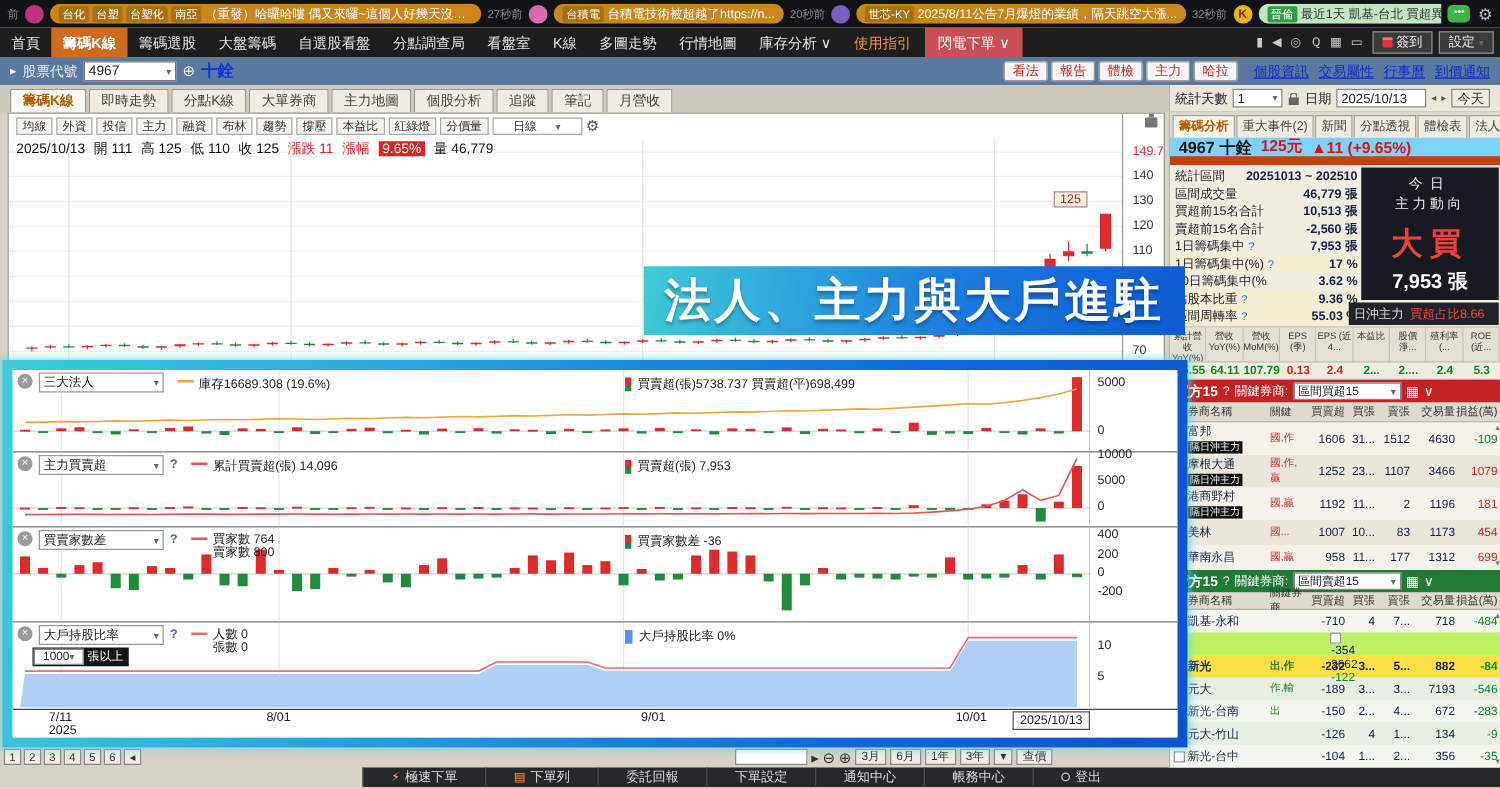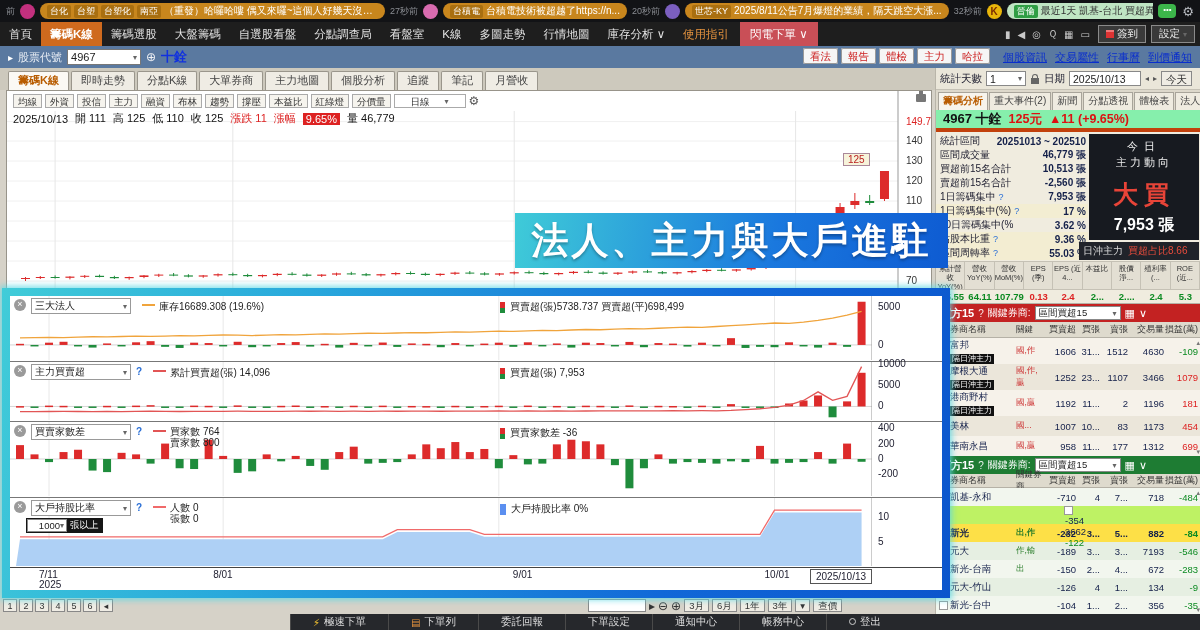--- a/index.html
+++ b/index.html
@@ -71,21 +71,21 @@
 .car{color:#666;font-size:8px}
 .q-ic{color:#2a6fd6;font-weight:bold;font-size:10px;margin-top:2px}
 .legend-line{display:flex;gap:4px;align-items:flex-start;margin-left:6px;margin-top:2px}
 .sw{width:13px;height:2px;margin-top:4px;background:#e25555;flex:0 0 auto}
 .lcol span{display:block;line-height:11px}
 .legend-right{position:absolute;left:490px;top:4px;display:flex;gap:5px;font-size:10px;align-items:center;z-index:3;color:#222}
 .candle-ic{width:5px;height:11px;background:linear-gradient(#dd2b2b 55%,#1f8c3c 55%);flex:0 0 auto}
 .bar-ic{width:6px;height:11px;background:#5b8ff0;flex:0 0 auto}
 .ylabs div{position:absolute;left:868px;font-size:10px;color:#223}
 .sub-chip{position:absolute;left:16px;top:20px;background:#151515;color:#fff;display:flex;align-items:center;gap:3px;padding:1px 4px 1px 1px;font-size:9.5px;z-index:3}
-.mini-select{background:#fff;color:#222;border:1px solid #888;width:40px;height:13px;display:flex;justify-content:flex-end;align-items:center;padding:0 2px}
+.mini-select{background:#fff;color:#222;border:1px solid #888;width:40px;height:13px;display:flex;justify-content:center;align-items:center;padding:0 2px}
 #xaxis{position:relative;height:22px;font-size:10px;color:#223;background:#fff}
 #xaxis .xl{position:absolute;top:2px;line-height:10px}
 #xaxis .datebox{position:absolute;left:800px;top:1px;border:1px solid #555;background:#fff;padding:1px 5px}
 
 #bottombar{position:absolute;left:0;top:598px;width:935px;height:16px;background:#d6d2c8}
 #pager{position:absolute;left:3px;top:1px;display:flex;gap:2px}
 .pg{width:14px;height:13px;border:1px solid #888;background:#efece4;font-size:9px;text-align:center;line-height:12px;color:#333}
 #bctrl{position:absolute;left:588px;top:1px;display:flex;gap:3px;align-items:center}
 .binput{width:58px;height:13px;background:#fff;border:1px solid #888}
 .zbtn{font-size:12px;line-height:12px;color:#333}
@@ -100,21 +100,21 @@
 #rp{position:absolute;left:935px;top:68px;width:265px;height:546px;background:#f0ecdf;border-left:1px solid #b9b5a9;z-index:4;color:#223;overflow:hidden}
 #rp-controls{height:22px;display:flex;align-items:center;gap:4px;padding:0 4px;background:#eae6d9;border-bottom:1px solid #c5c1b5;font-size:10.5px}
 .rp-sel{background:#fff;border:1px solid #888;height:15px;display:flex;align-items:center;justify-content:space-between;padding:0 3px;color:#222}
 .lock-ic{width:8px;height:6px;background:#666;position:relative;margin:4px 1px 0}
 .lock-ic:before{content:"";position:absolute;top:-4px;left:1px;width:4px;height:4px;border:1.5px solid #666;border-bottom:none;border-radius:3px 3px 0 0}
 .tiny-ar{color:#555;font-size:8px}
 .today-btn{border:1px solid #888;background:#efece4;padding:0 4px;height:15px;line-height:14px;color:#333}
 #rp-tabs{height:20px;display:flex;gap:1px;background:#ddd8cb;padding:2px 2px 0}
 .rp-tab{font-size:10px;padding:1px 4px;background:#efebe0;border:1px solid #a8a49a;border-bottom:none;color:#444;white-space:nowrap}
 .rp-tab.active{color:#b85c00;font-weight:bold;background:#f7f4ec}
-#rp-quote{height:22px;background:#86efac;border-bottom:4px solid #c2410c;display:flex;align-items:center;gap:7px;padding:0 7px}
+#rp-quote{height:22px;background:#7dd3fc;border-bottom:7px solid #c2410c;display:flex;align-items:center;gap:7px;padding:0 7px}
 .q-code{font-weight:bold;font-size:13px;color:#111}
 .q-price,.q-chg{color:#d11;font-weight:bold;font-size:12.5px}
 #rp-stats{position:relative;height:130px;border-bottom:1px solid #c5c1b5;padding-top:2px}
 .stat-row{display:flex;align-items:center;height:14px;width:152px;padding:0 2px 0 4px;font-size:10px}
 .stat-row.hl{background:#f3edd2}
 .stat-row .sl{white-space:nowrap}
 .stat-row .sq{color:#2a6fd6;margin-left:3px;font-size:9px}
 .stat-row .sv{margin-left:auto;font-weight:bold;color:#14204a;white-space:nowrap}
 #today-box{position:absolute;left:153px;top:2px;width:110px;height:106px;background:#171a20;color:#eee;text-align:center;padding-top:5px}
 #today-box .t1{font-size:11px;letter-spacing:6px}

